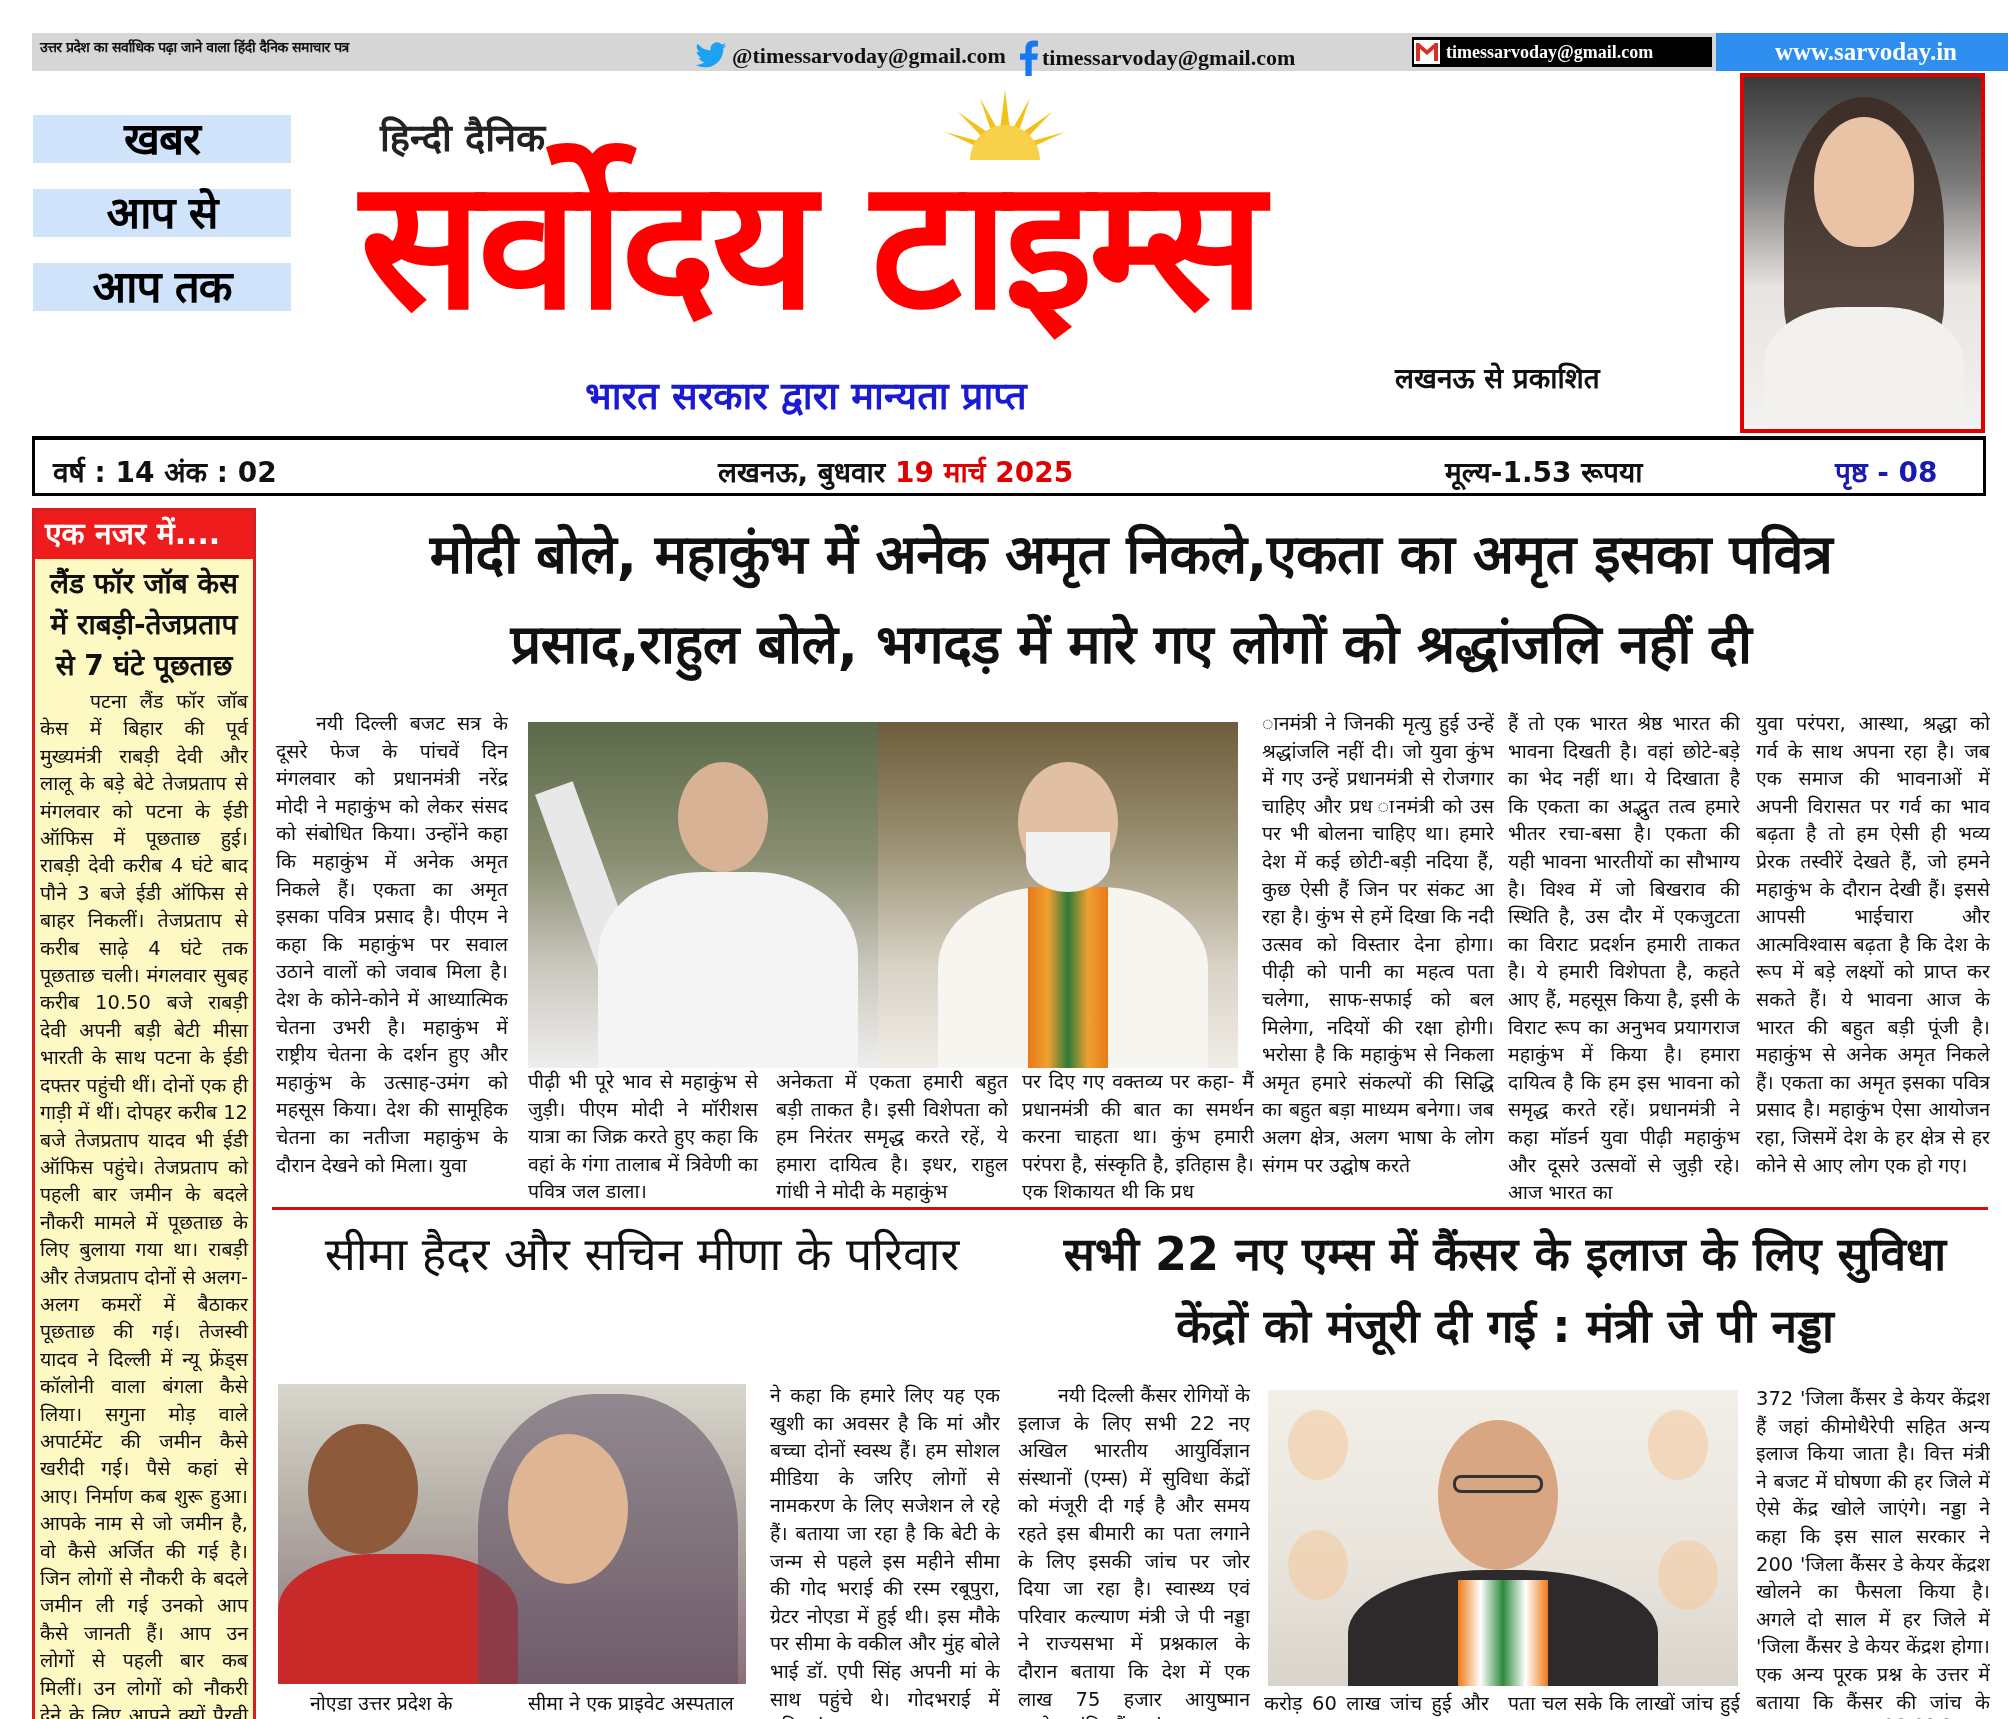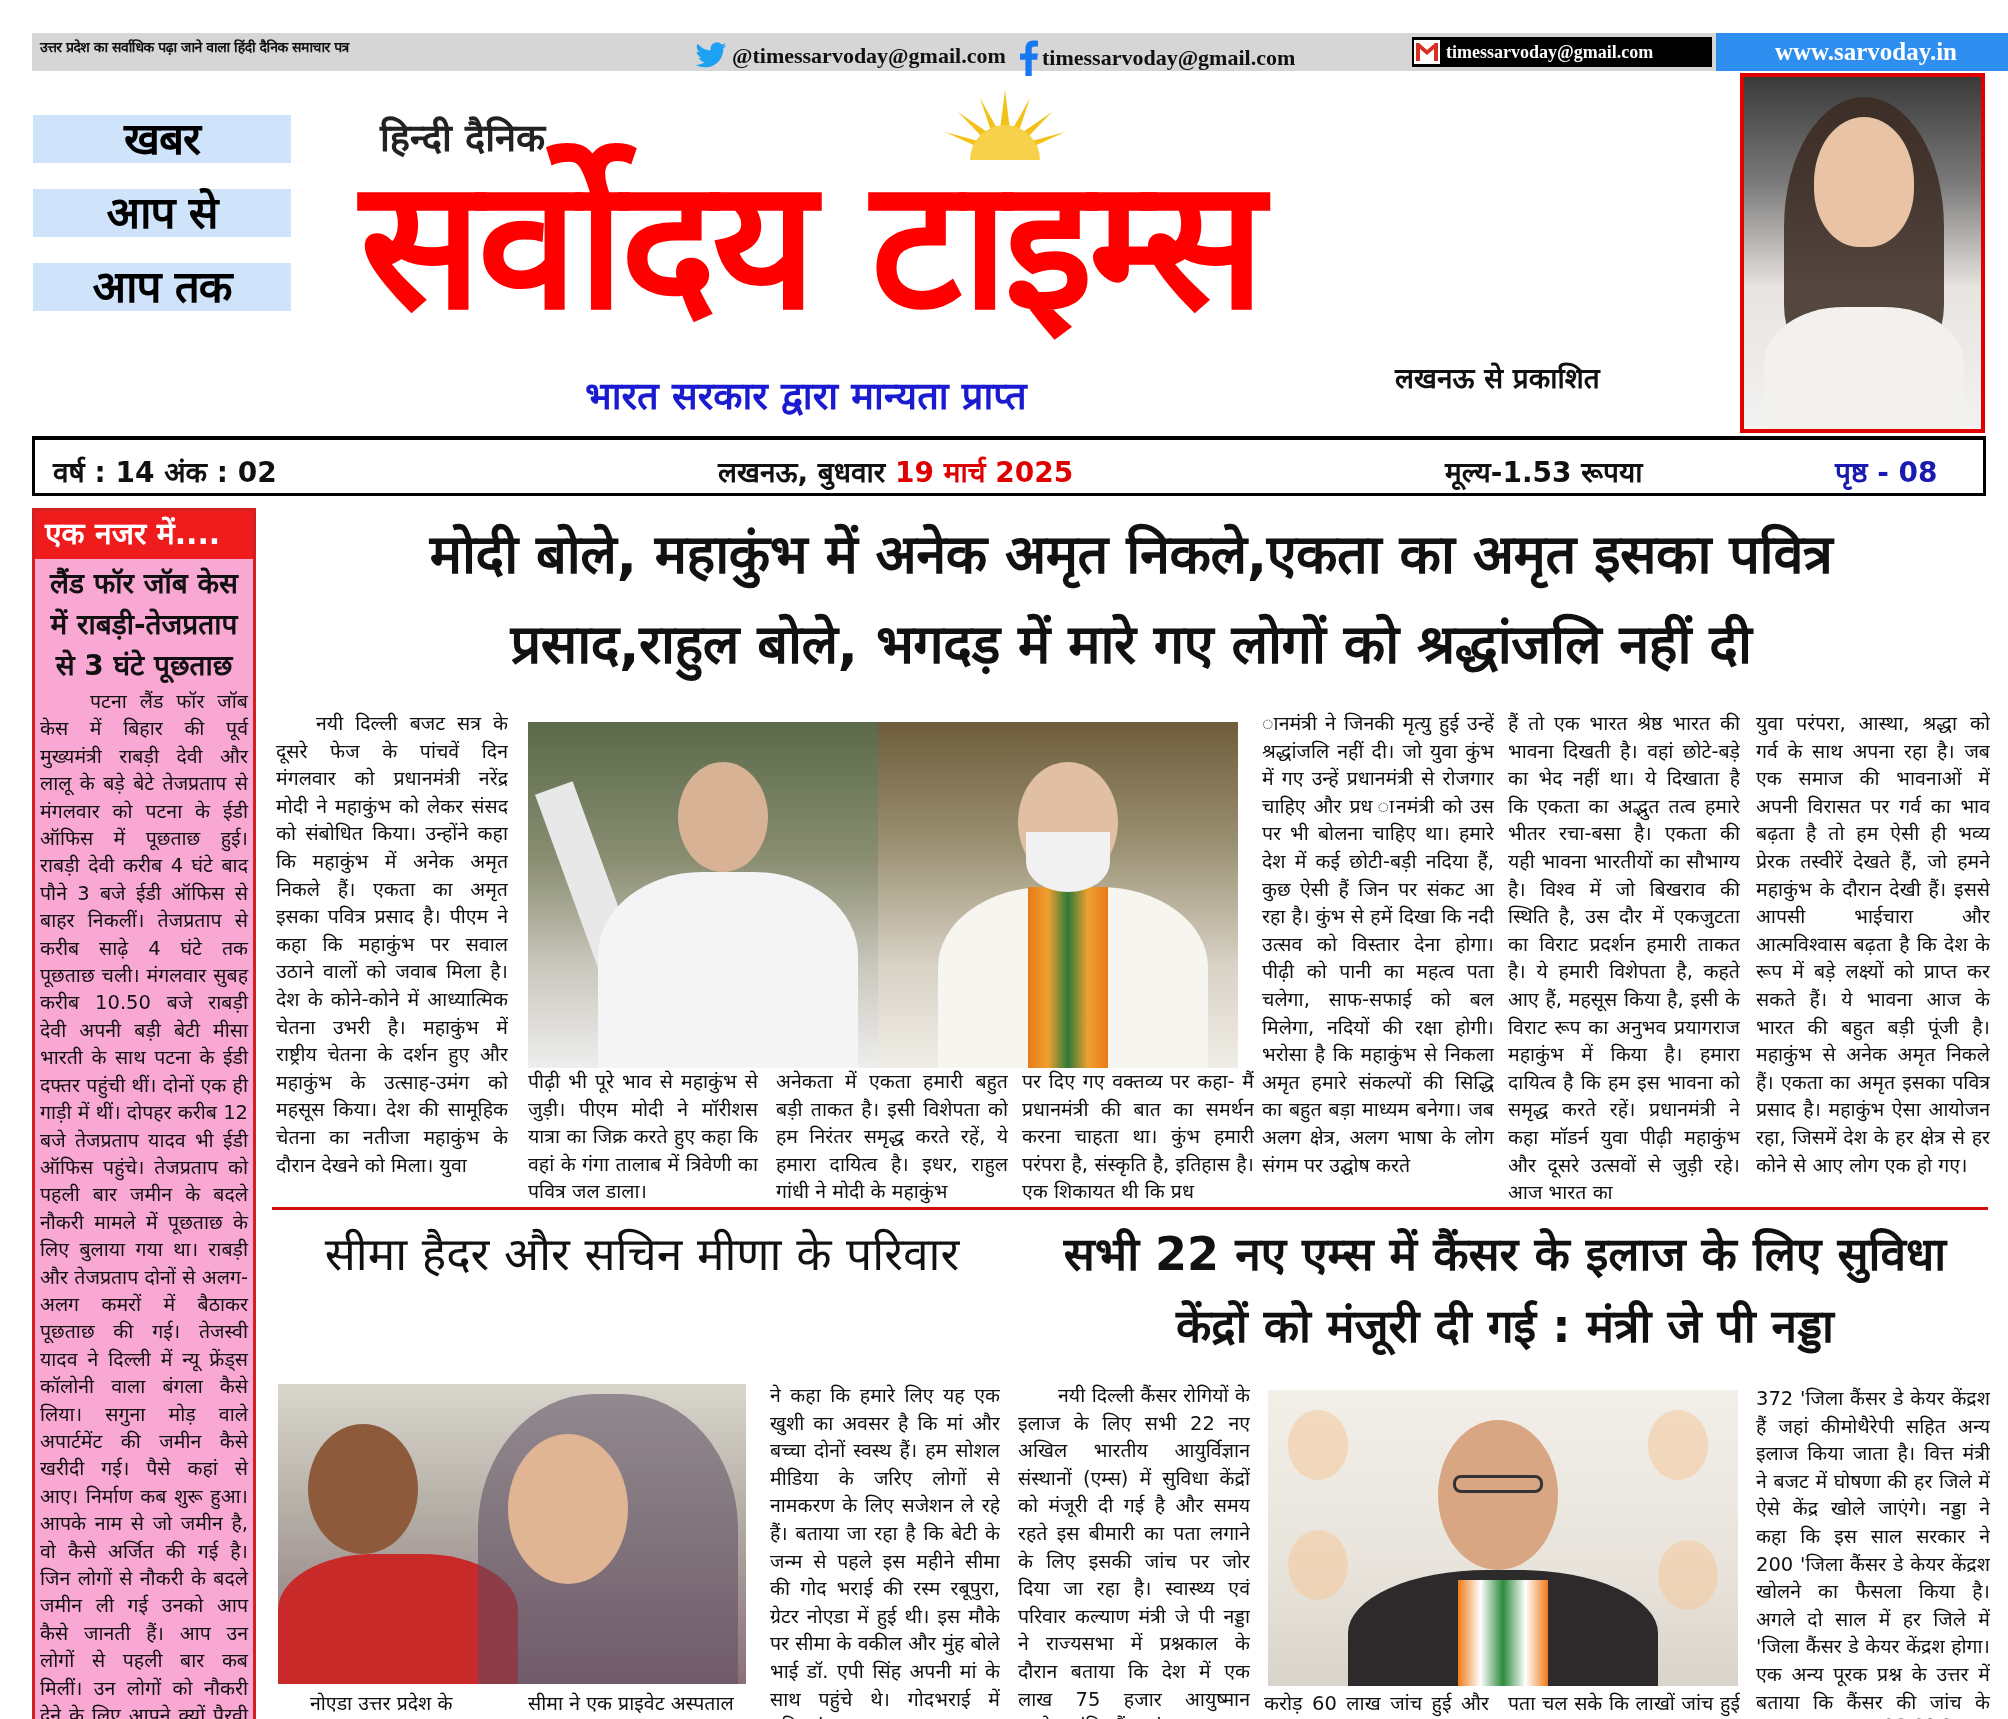--- a/index.html
+++ b/index.html
@@ -40,21 +40,21 @@
   
   .infobar { position: absolute; left: 32px; top: 436px; width: 1954px; height: 60px; border: 3px solid #000; border-top-width: 4px; font-weight: bold; font-size: 28px; }
   .infobar span { position: absolute; top: 12px; }
   .infobar .edition { left: 18px; }
   .infobar .dateplace { left: 683px; }
   .infobar .date-red { color: #e00000; }
   .infobar .price { left: 1410px; }
   .infobar .page { left: 1800px; color: #1a1ab0; }
 
   
-  .sidebar { position: absolute; left: 32px; top: 508px; width: 224px; height: 1211px; background: #f9a8d4; border: 3px solid #d42020; border-bottom: none; overflow: hidden; }
+  .sidebar { position: absolute; left: 32px; top: 508px; width: 224px; height: 1211px; background: #fef9c3; border: 3px solid #d42020; border-bottom: none; overflow: hidden; }
   .sidebar .head { background: #ee1c1c; color: #fff; height: 48px; font-size: 30px; font-weight: bold; padding-left: 10px; line-height: 46px; }
   .sidebar .subhead { font-size: 28px; font-weight: bold; text-align: center; line-height: 41px; padding: 4px 4px 2px; color: #111; }
   .sidebar .text { font-size: 19.5px; line-height: 27.4px; padding: 0 5px; text-align: justify; color: #111; }
 
   
   .lead-head { position: absolute; left: 272px; top: 510px; width: 1718px; text-align: center; font-weight: bold; font-size: 54px; line-height: 90px; color: #111; letter-spacing: -0.5px; }
   .col { position: absolute; font-size: 19.5px; line-height: 27.6px; text-align: justify; color: #111; }
   .lead-photo { position: absolute; left: 528px; top: 722px; width: 710px; height: 346px; display: flex; }
   .lead-photo .ph1 { width: 350px; height: 100%; background: linear-gradient(180deg,#5a6a4a 0%,#8a8e72 40%,#c9c6bc 70%,#eeeeee 100%); position: relative; overflow: hidden; }
   .lead-photo .ph2 { width: 360px; height: 100%; background: linear-gradient(180deg,#6e5d3c 0%,#9a9072 35%,#d8d2c6 70%,#f0ede6 100%); position: relative; overflow: hidden; }
@@ -145,21 +145,21 @@
 
 <div class="infobar">
   <span class="edition">वर्ष : 14 अंक : 02</span>
   <span class="dateplace"><span style="position:static">लखनऊ, बुधवार </span><span style="position:static" class="date-red">19 मार्च 2025</span></span>
   <span class="price">मूल्य-1.53 रूपया</span>
   <span class="page">पृष्ठ - 08</span>
 </div>
 
 <div class="sidebar">
   <div class="head">एक नजर में....</div>
-  <div class="subhead">लैंड फॉर जॉब केस में राबड़ी-तेजप्रताप से 3 घंटे पूछताछ</div>
+  <div class="subhead">लैंड फॉर जॉब केस में राबड़ी-तेजप्रताप से 7 घंटे पूछताछ</div>
   <div class="text" style="text-indent:50px">पटना लैंड फॉर जॉब केस में बिहार की पूर्व मुख्यमंत्री राबड़ी देवी और लालू के बड़े बेटे तेजप्रताप से मंगलवार को पटना के ईडी ऑफिस में पूछताछ हुई। राबड़ी देवी करीब 4 घंटे बाद पौने 3 बजे ईडी ऑफिस से बाहर निकलीं। तेजप्रताप से करीब साढ़े 4 घंटे तक पूछताछ चली। मंगलवार सुबह करीब 10.50 बजे राबड़ी देवी अपनी बड़ी बेटी मीसा भारती के साथ पटना के ईडी दफ्तर पहुंची थीं। दोनों एक ही गाड़ी में थीं। दोपहर करीब 12 बजे तेजप्रताप यादव भी ईडी ऑफिस पहुंचे। तेजप्रताप को पहली बार जमीन के बदले नौकरी मामले में पूछताछ के लिए बुलाया गया था। राबड़ी और तेजप्रताप दोनों से अलग-अलग कमरों में बैठाकर पूछताछ की गई। तेजस्वी यादव ने दिल्ली में न्यू फ्रेंड्स कॉलोनी वाला बंगला कैसे लिया। सगुना मोड़ वाले अपार्टमेंट की जमीन कैसे खरीदी गई। पैसे कहां से आए। निर्माण कब शुरू हुआ। आपके नाम से जो जमीन है, वो कैसे अर्जित की गई है। जिन लोगों से नौकरी के बदले जमीन ली गई उनको आप कैसे जानती हैं। आप उन लोगों से पहली बार कब मिलीं। उन लोगों को नौकरी देने के लिए आपने क्यों पैरवी की। इसके बाद ईडी ने राबड़ी देवी से पूछा</div>
 </div>
 
 <div class="lead-head">
   <div>मोदी बोले, महाकुंभ में अनेक अमृत निकले,एकता का अमृत इसका पवित्र</div>
   <div>प्रसाद,राहुल बोले, भगदड़ में मारे गए लोगों को श्रद्धांजलि नहीं दी</div>
 </div>
 
 <div class="col" style="left:276px; top:710px; width:232px; height:480px; text-indent:40px; overflow:hidden;">नयी दिल्ली बजट सत्र के दूसरे फेज के पांचवें दिन मंगलवार को प्रधानमंत्री नरेंद्र मोदी ने महाकुंभ को लेकर संसद को संबोधित किया। उन्होंने कहा कि महाकुंभ में अनेक अमृत निकले हैं। एकता का अमृत इसका पवित्र प्रसाद है। पीएम ने कहा कि महाकुंभ पर सवाल उठाने वालों को जवाब मिला है। देश के कोने-कोने में आध्यात्मिक चेतना उभरी है। महाकुंभ में राष्ट्रीय चेतना के दर्शन हुए और महाकुंभ के उत्साह-उमंग को महसूस किया। देश की सामूहिक चेतना का नतीजा महाकुंभ के दौरान देखने को मिला। युवा</div>
 

